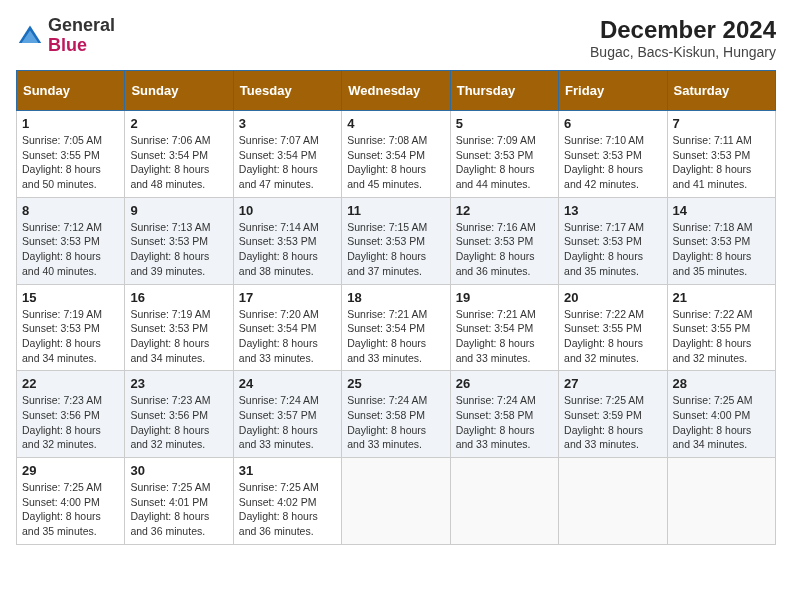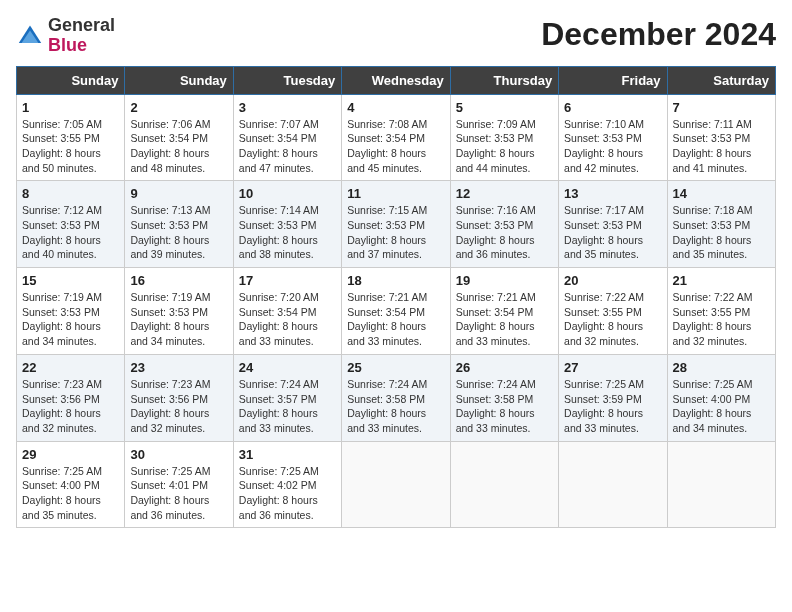--- a/index.html
+++ b/index.html
@@ -30,39 +30,39 @@
     .logo-general { color: #333; }
     .logo-blue { color: #be185d; }
     .logo-icon {
       width: 28px;
       height: 28px;
     }
     .title-block {
       text-align: right;
     }
     .month-title {
-      font-size: 32px;
+      font-size: 24px;
       font-weight: bold;
       color: #222;
       text-align: right;
     }
     .location {
       font-size: 14px;
       color: #444;
     }
     table {
       width: 100%;
       border-collapse: collapse;
       font-size: 11px;
     }
     thead tr th {
-      background-color: #404040;
+      background-color: #a16207;
       color: #fff;
-      text-align: right;
-      padding: 6px 6px;
+      text-align: left;
+      padding: 12px 6px;
       font-size: 13px;
       font-weight: bold;
       border: 1px solid #2e6da4;
     }
     tbody tr {
       border: 1px solid #ccc;
     }
     tbody tr:nth-child(odd) {
       background-color: #fff;
     }
@@ -101,20 +101,21 @@
       <polygon points="20,5 36,30 4,30" fill="#1a6ebf"></polygon>
       <polygon points="20,12 32,30 8,30" fill="#5ba3e0"></polygon>
     </svg>
     <div class="logo-text">
       <span class="logo-general">General</span><br>
       <span class="logo-blue">Blue</span>
     </div>
   </div>
   <div class="title-block">
     <div class="month-title">December 2024</div>
+    <div class="location">Bugac, Bacs-Kiskun, Hungary</div>
   </div>
 </div>
 
 <table>
   <thead>
     <tr>
     <th>Sunday</th>
         <th>Sunday</th>
         <th>Tuesday</th>
         <th>Wednesday</th>

